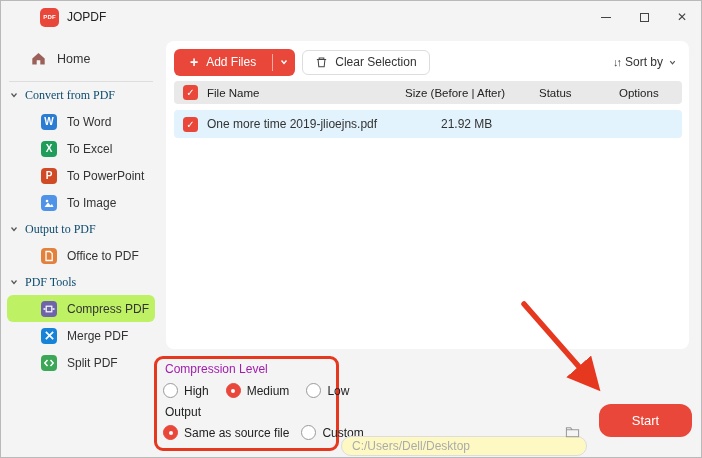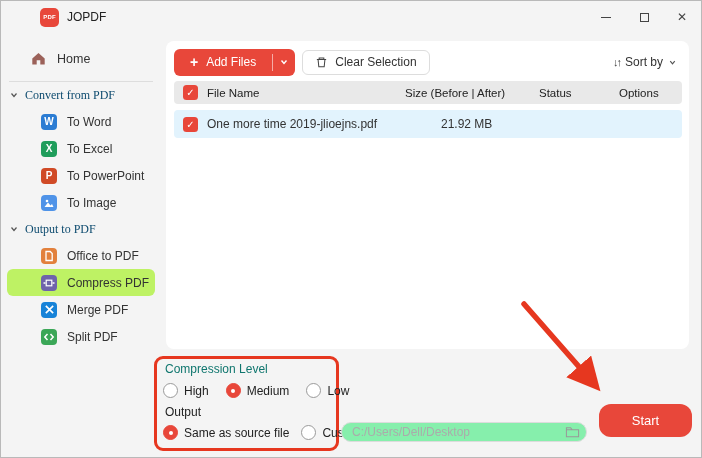--- a/index.html
+++ b/index.html
@@ -43,31 +43,31 @@
   .sort-glyph { font-size:11px; letter-spacing:-2px; color:#444; }
 
   .thead { position:absolute; left:8px; top:40px; width:508px; height:23px; background:#e9e9e9; border-radius:4px; display:flex; align-items:center; padding-left:9px; font-size:11.5px; color:#222; }
   .trow { position:absolute; left:8px; top:69px; width:508px; height:28px; background:#e2f3fd; border-radius:4px; display:flex; align-items:center; padding-left:9px; font-size:12px; color:#333; }
   .checkbox { width:15px; height:15px; background:#e8473a; border-radius:3.5px; color:#fff; font-size:10px; font-weight:bold; display:flex; align-items:center; justify-content:center; flex:0 0 15px; margin-right:9px; }
   .col-size { position:absolute; left:231px; } .col-status { position:absolute; left:365px; } .col-options { position:absolute; left:445px; }
   .cell-size { position:absolute; left:267px; }
 
   
   .anno-box { position:absolute; left:153px; top:355px; width:185px; height:95px; border:3px solid #e6371f; border-radius:9px; }
-  .comp-title { position:absolute; left:164px; top:361px; font-size:12px; color:#0f766e; }
+  .comp-title { position:absolute; left:164px; top:361px; font-size:12px; color:#a21caf; }
   .comp-row1 { position:absolute; left:162px; top:382px; display:flex; align-items:center; gap:17px; }
   .out-title { position:absolute; left:164px; top:404px; font-size:12px; color:#222; }
   .comp-row2 { position:absolute; left:162px; top:424px; display:flex; align-items:center; gap:12px; }
   .radio-opt { display:flex; align-items:center; gap:6px; font-size:12px; color:#222; }
   .radio { width:15px; height:15px; border:1px solid #9a9a9a; border-radius:50%; background:#fff; position:relative; flex:0 0 15px; }
   .radio-opt.checked .radio { background:#e8473a; border-color:#e8473a; }
   .radio-opt.checked .radio::after { content:""; position:absolute; inset:4.5px; background:#fff; border-radius:50%; }
 
   .path-wrap { position:absolute; left:340px; top:421px; width:246px; height:20px; }
-  .path-input { width:100%; height:100%; border:1px solid #dcdcdc; background:#86efac; border-radius:10px; padding:0 28px 0 10px; font-size:12px; color:#777; font-family:inherit; outline:none; }
+  .path-input { width:100%; height:100%; border:1px solid #dcdcdc; background:#fef9c3; border-radius:10px; padding:0 28px 0 10px; font-size:12px; color:#777; font-family:inherit; outline:none;margin-top:14px; }
   .path-input::placeholder { color:#ababab; }
   .folder-btn { position:absolute; right:7px; top:3px; width:15px; height:14px; }
 
   .btn-start { position:absolute; left:598px; top:403px; width:93px; height:33px; background:#e8473a; border:none; border-radius:12px; color:#fff; font-size:13px; font-family:inherit; }
 
   .arrow-overlay { position:absolute; left:495px; top:288px; pointer-events:none; }
 </style>
 </head>
 <body>
 
@@ -134,20 +134,26 @@
     </div>
     <div class="side-item">
       <span class="fi fi-office">
           <svg width="12" height="12" viewBox="0 0 12 12">
             <path d="M3 1.5 h4.2 l2 2 V10.5 h-6.2 z" fill="none" stroke="#fff" stroke-width="1.3"></path>
           </svg>
         </span>
       <span>Office to PDF</span>
     </div>
 
+    <div class="side-header">
+      <svg width="10" height="10" viewBox="0 0 10 10">
+          <path d="M2.5 3.5 L5 6.5 L7.5 3.5" stroke="#555" fill="none" stroke-width="1.2"></path>
+        </svg>
+      <span>PDF Tools</span>
+    </div>
     <div class="side-item selected">
       <span class="fi fi-compress">
           <svg width="12" height="12" viewBox="0 0 12 12">
             <rect x="3.2" y="3.2" width="5.6" height="5.6" fill="none" stroke="#fff" stroke-width="1.2"></rect>
             <path d="M0.5 6 h2 M9.5 6 h2" stroke="#fff" stroke-width="1.4"></path>
           </svg>
         </span>
       <span>Compress PDF</span>
     </div>
     <div class="side-item">

